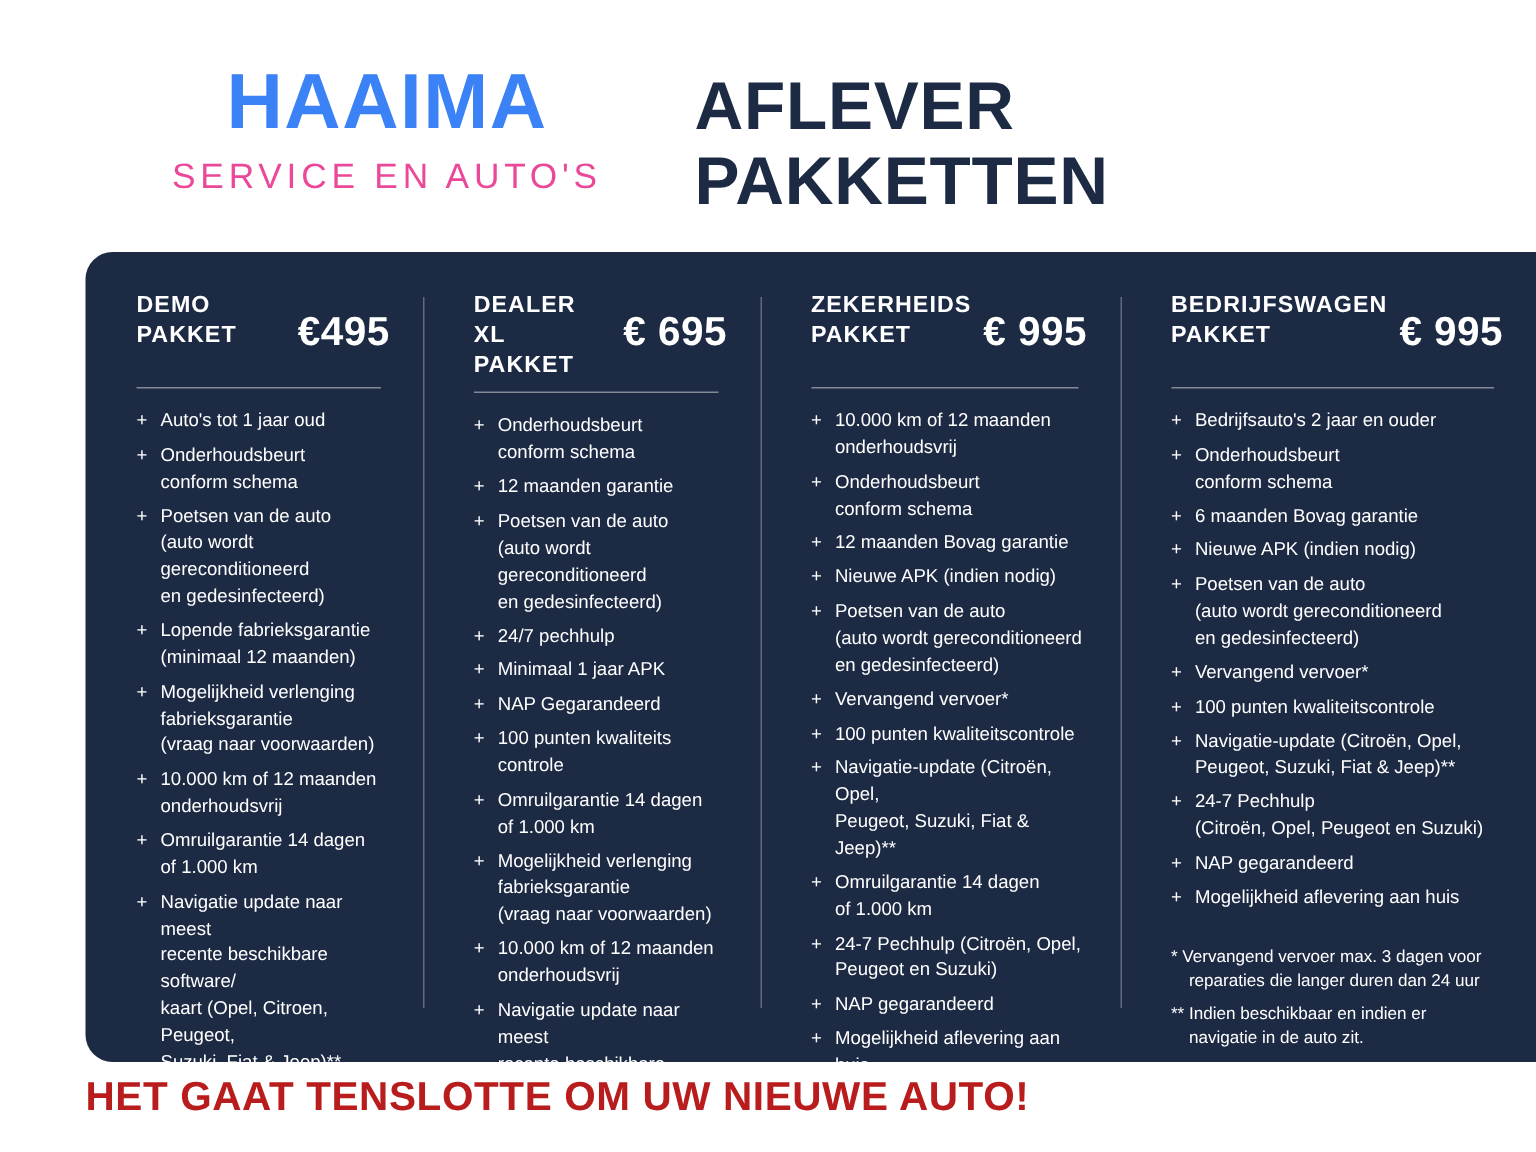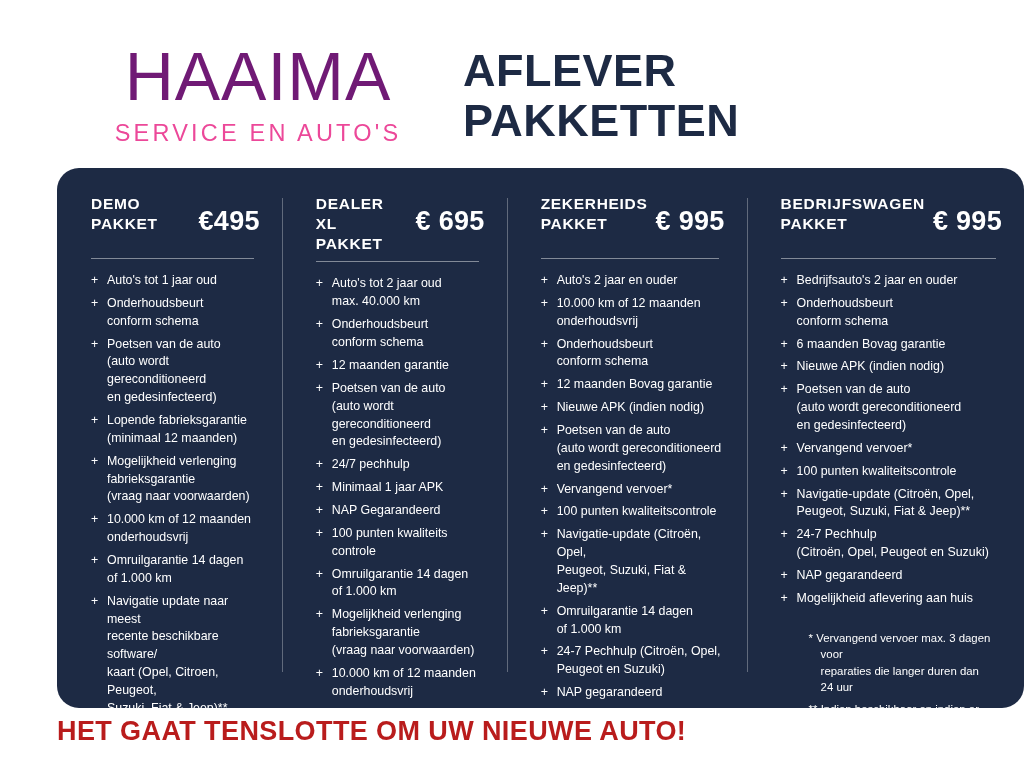--- a/index.html
+++ b/index.html
@@ -27,24 +27,24 @@
     align-items: center;
   }
   .brand {
     position: absolute;
     left: 88px;
     top: 42px;
     width: 340px;
     text-align: center;
   }
   .brand-name {
-    font-size: 68px;
-    font-weight: 400;
+    font-size: 52px;
+    font-weight: 700;
     letter-spacing: 1px;
-    color: #701a75;
+    color: #3b82f6;
     line-height: 1;
     white-space: nowrap;
   }
   .brand-sub {
     margin-top: 10px;
     font-size: 23.5px;
     font-weight: 400;
     letter-spacing: 3.2px;
     color: #ec4899;
     white-space: nowrap;
@@ -66,21 +66,20 @@
     left: 57px;
     top: 168px;
     width: 967px;
     height: 540px;
     background: #1d2a44;
     border-top-left-radius: 18px;
     border-bottom-left-radius: 18px;
     display: flex;
     color: #ffffff;
     padding: 26px 0 28px 0;
-    border-radius: 22px;
   }
   .col {
     flex: 1 1 0;
     padding: 0 22px 0 34px;
     position: relative;
   }
   .col + .col::before {
     content: "";
     position: absolute;
     left: 0;
@@ -143,21 +142,20 @@
     margin-top: 22px;
     padding-right: 10px;
   }
   .footnotes div {
     font-size: 11.4px;
     line-height: 1.45;
     margin-bottom: 5px;
     white-space: pre-line;
     padding-left: 12px;
     text-indent: -12px;
-    margin-left: 28px;
   }
 
   
   .footer {
     position: absolute;
     left: 57px;
     top: 716px;
     color: #b91c1c;
     font-size: 27px;
     font-weight: 700;
@@ -216,22 +214,20 @@
     </div>
 
     <div class="col">
       <div class="col-head">
         <div class="col-title">DEALER XL
 PAKKET</div>
         <div class="col-price">€ 695</div>
       </div>
       <div class="col-rule"></div>
       <ul class="features">
-        <li>Auto's tot 2 jaar oud
-max. 40.000 km</li>
         <li>Onderhoudsbeurt
 conform schema</li>
         <li>12 maanden garantie</li>
         <li>Poetsen van de auto
 (auto wordt gereconditioneerd
 en gedesinfecteerd)</li>
         <li>24/7 pechhulp</li>
         <li>Minimaal 1 jaar APK</li>
         <li>NAP Gegarandeerd</li>
         <li>100 punten kwaliteits controle</li>
@@ -251,21 +247,20 @@
     </div>
 
     <div class="col">
       <div class="col-head">
         <div class="col-title">ZEKERHEIDS
 PAKKET</div>
         <div class="col-price">€ 995</div>
       </div>
       <div class="col-rule"></div>
       <ul class="features">
-        <li>Auto's 2 jaar en ouder</li>
         <li>10.000 km of 12 maanden
 onderhoudsvrij</li>
         <li>Onderhoudsbeurt
 conform schema</li>
         <li>12 maanden Bovag garantie</li>
         <li>Nieuwe APK (indien nodig)</li>
         <li>Poetsen van de auto
 (auto wordt gereconditioneerd
 en gedesinfecteerd)</li>
         <li>Vervangend vervoer*</li>

